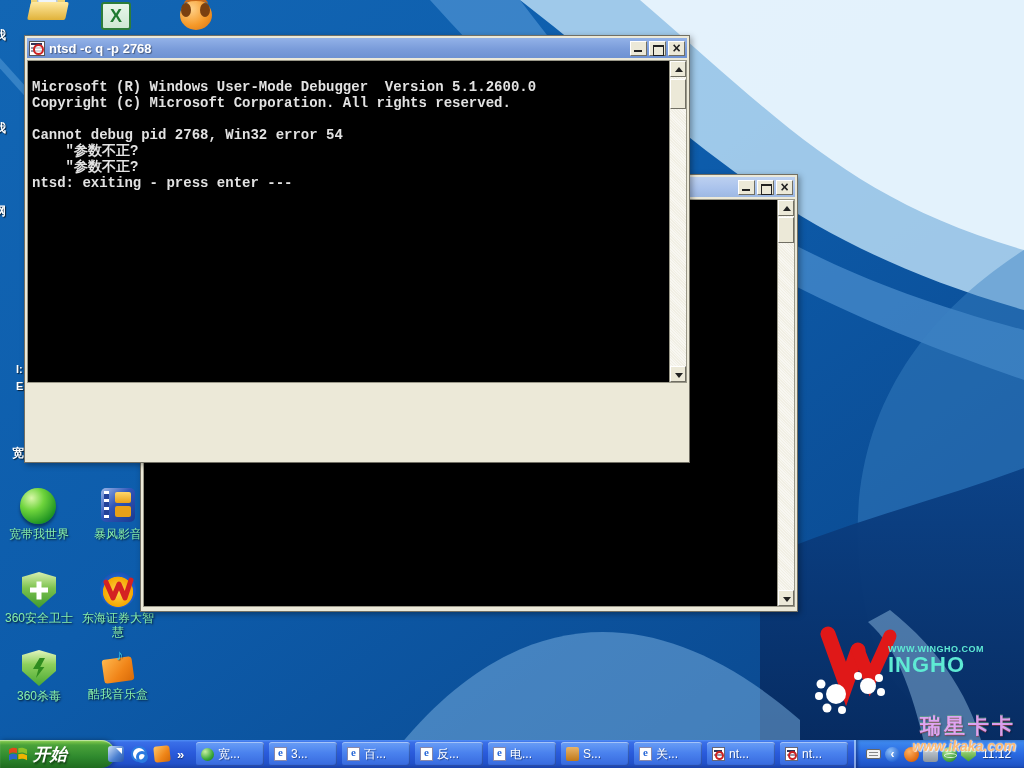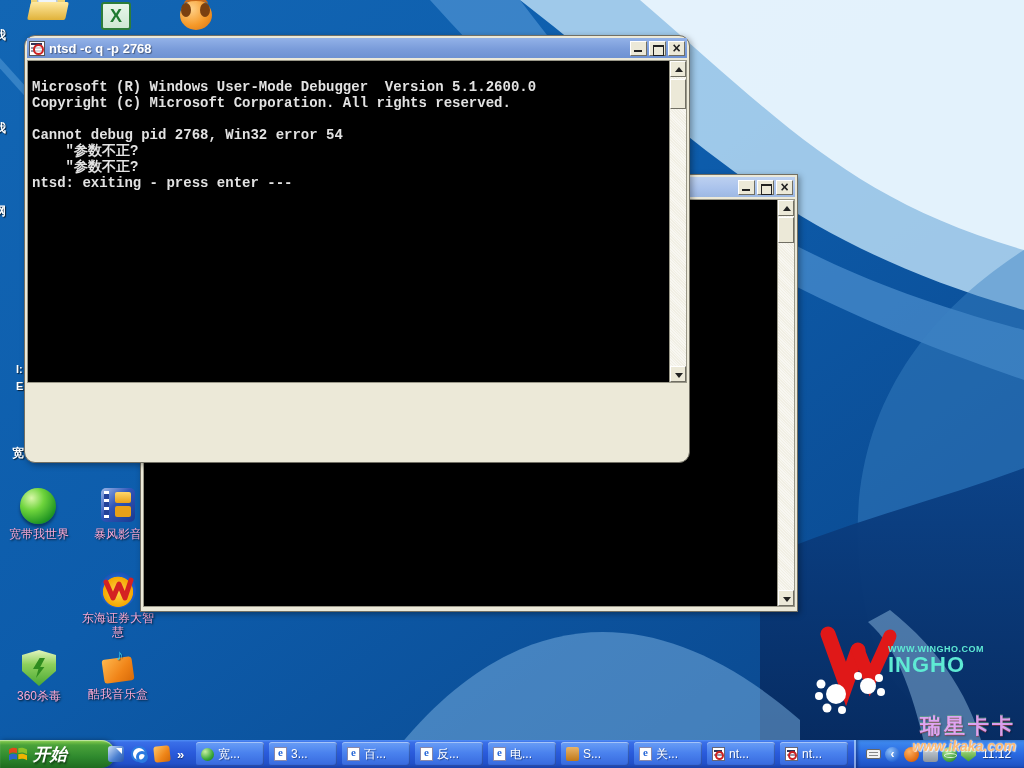--- a/index.html
+++ b/index.html
@@ -2,21 +2,21 @@
 <html><head>
 <meta charset="utf-8">
 <style>
   * { margin:0; padding:0; box-sizing:border-box; }
   html,body { width:1024px; height:768px; overflow:hidden; font-family:"Liberation Sans", sans-serif; }
   .desktop { position:relative; width:1024px; height:768px; overflow:hidden; background:#0d5cab; }
   .wallpaper { position:absolute; left:0; top:0; width:1024px; height:768px; }
 
   
   .dicon { position:absolute; width:76px; text-align:center; cursor:pointer; z-index:1; }
-  .dlabel { margin-top:3px; font-size:12px; color:#f9a8d4; text-shadow:1px 1px 2px rgba(0,0,0,.85); line-height:14px; }
+  .dlabel { margin-top:3px; font-size:12px; color:#86efac; text-shadow:1px 1px 2px rgba(0,0,0,.85); line-height:14px; }
   .ic { width:38px; height:36px; margin:0 auto; position:relative; }
 
   .frag { position:absolute; color:#fff; font-size:12px; font-weight:bold; text-shadow:1px 1px 1px rgba(0,0,0,.7); z-index:1; width:18px; overflow:hidden; }
 
   
   .ic-sphere-big { width:36px; height:36px; border-radius:50%; background:radial-gradient(circle at 32% 28%, #d8f7a8 0%, #6ed43c 35%, #1f9422 75%, #0d6312 100%); box-shadow:0 3px 3px rgba(0,0,0,.4); }
   
   .ic-storm { width:34px; height:34px; margin:0 auto; border-radius:5px; background:linear-gradient(135deg,#9db8e8 0%,#2f55b8 45%,#1a3a90 100%); position:relative; }
   .ic-storm::before { content:""; position:absolute; left:3px; top:3px; width:5px; height:28px; background:repeating-linear-gradient(180deg,#fff 0 3px,#23429a 3px 8px); }
   .ic-storm::after { content:""; position:absolute; right:4px; top:4px; width:16px; height:11px; background:linear-gradient(180deg,#ffd76a,#e8a018); box-shadow:0 14px 0 0 #e8a018; border-radius:2px; }
@@ -51,21 +51,21 @@
   .wingho .wname { font-size:22px; font-weight:bold; letter-spacing:1px; line-height:22px; }
 
   
   .kaka { position:absolute; right:8px; top:712px; z-index:20; text-align:right; pointer-events:none; }
   .kaka-title { font-size:21px; font-weight:bold; letter-spacing:3px; color:#f0abfc; opacity:.9;
     text-shadow:0 1px 0 rgba(200,60,60,.55), 0 -1px 0 rgba(120,200,120,.5), 1px 1px 2px rgba(0,0,0,.35); }
   .kaka-url { font-size:14px; font-weight:bold; font-style:italic; color:#fdba74; text-shadow:0 0 2px #fff, 1px 1px 1px rgba(255,255,255,.7); margin-top:-2px; }
 
   
   .window { position:absolute; background:#ece9d8; border:1px solid #716f64; padding:2px; box-shadow:2px 2px 6px rgba(0,0,0,.35); }
-  .win1 { left:24px; top:35px; width:666px; height:428px; z-index:3;border-radius:11px; }
+  .win1 { left:24px; top:35px; width:666px; height:428px; z-index:3; }
   .win2 { left:140px; top:174px; width:658px; height:438px; z-index:2; }
   .titlebar { height:20px; display:flex; align-items:center; padding:0 2px; }
   .tb-active { background:linear-gradient(180deg,#93b2e8 0%,#7a9cda 55%,#6e92d2 100%); }
   .tb-inactive { background:linear-gradient(180deg,#bcd0f0 0%,#a9c2ec 60%,#9db8e2 100%); }
   .title-text { color:#fff; font-weight:bold; font-size:13px; margin-left:4px; text-shadow:1px 1px 1px rgba(0,0,0,.4); white-space:pre; flex:1; overflow:hidden; }
   .app-ico { width:16px; height:15px; position:relative; background:#fff; border:1px solid #555; flex:0 0 auto; }
   .app-ico::before { content:""; position:absolute; left:1px; top:1px; width:11px; height:2px; background:#335; box-shadow:0 4px 0 0 #99a, 0 7px 0 0 #99a; }
   .app-ico::after { content:""; position:absolute; right:0px; bottom:0px; width:7px; height:7px; border:2px solid #c22; border-radius:50%; background:rgba(255,255,255,.6); }
   .winbtns { display:flex; gap:2px; flex:0 0 auto; }
   .wbtn { width:17px; height:15px; background:#ece9d8; border-top:1px solid #fff; border-left:1px solid #fff; border-right:1px solid #716f64; border-bottom:1px solid #716f64; position:relative; cursor:pointer; }
@@ -181,20 +181,26 @@
         <div class="ic-sphere-big"></div>
       </div>
     <div class="dlabel">宽带我世界</div>
   </div>
   <div class="dicon" style="left:80px; top:488px;">
     <div class="ic">
         <div class="ic-storm"></div>
       </div>
     <div class="dlabel">暴风影音</div>
   </div>
+  <div class="dicon" style="left:1px; top:572px;">
+    <div class="ic shield shield-safe">
+        <div class="cross"></div>
+      </div>
+    <div class="dlabel">360安全卫士</div>
+  </div>
   <div class="dicon" style="left:80px; top:572px;">
     <div class="ic ic-donghai">
       <svg width="32" height="28" viewBox="0 0 32 28">
           <polyline points="4,6 11,22 17,8 23,22 29,4" fill="none" stroke="#d42222" stroke-width="5" stroke-linecap="round" stroke-linejoin="round"></polyline>
         </svg>
     </div>
     <div class="dlabel">东海证券大智慧</div>
   </div>
   <div class="dicon" style="left:1px; top:650px;">
     <div class="ic shield shield-av">

